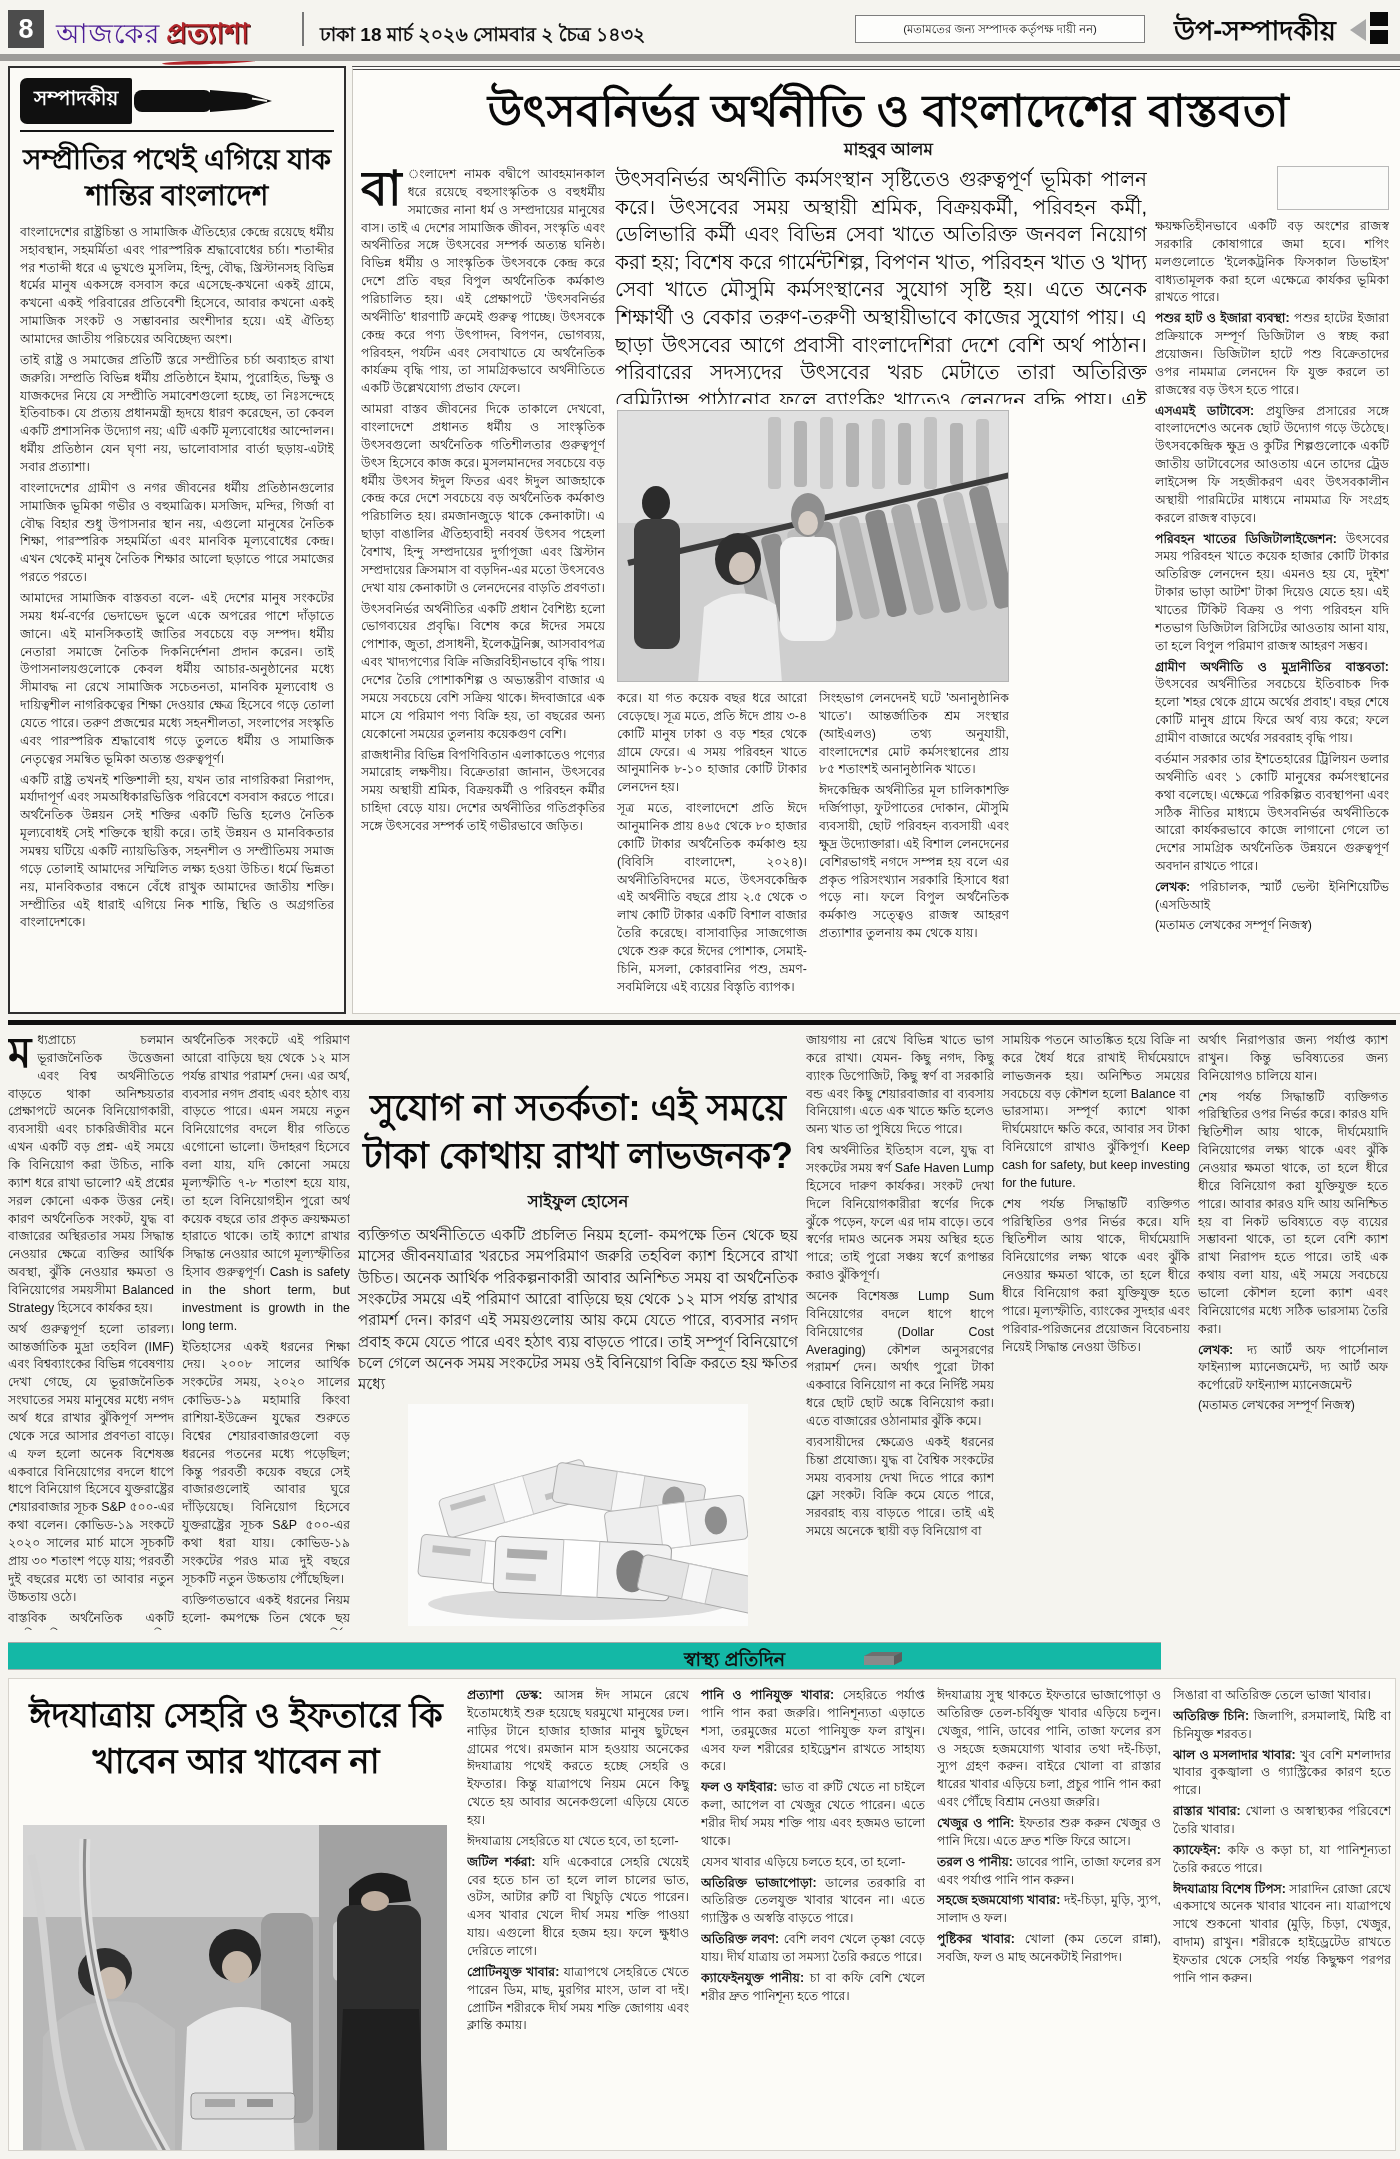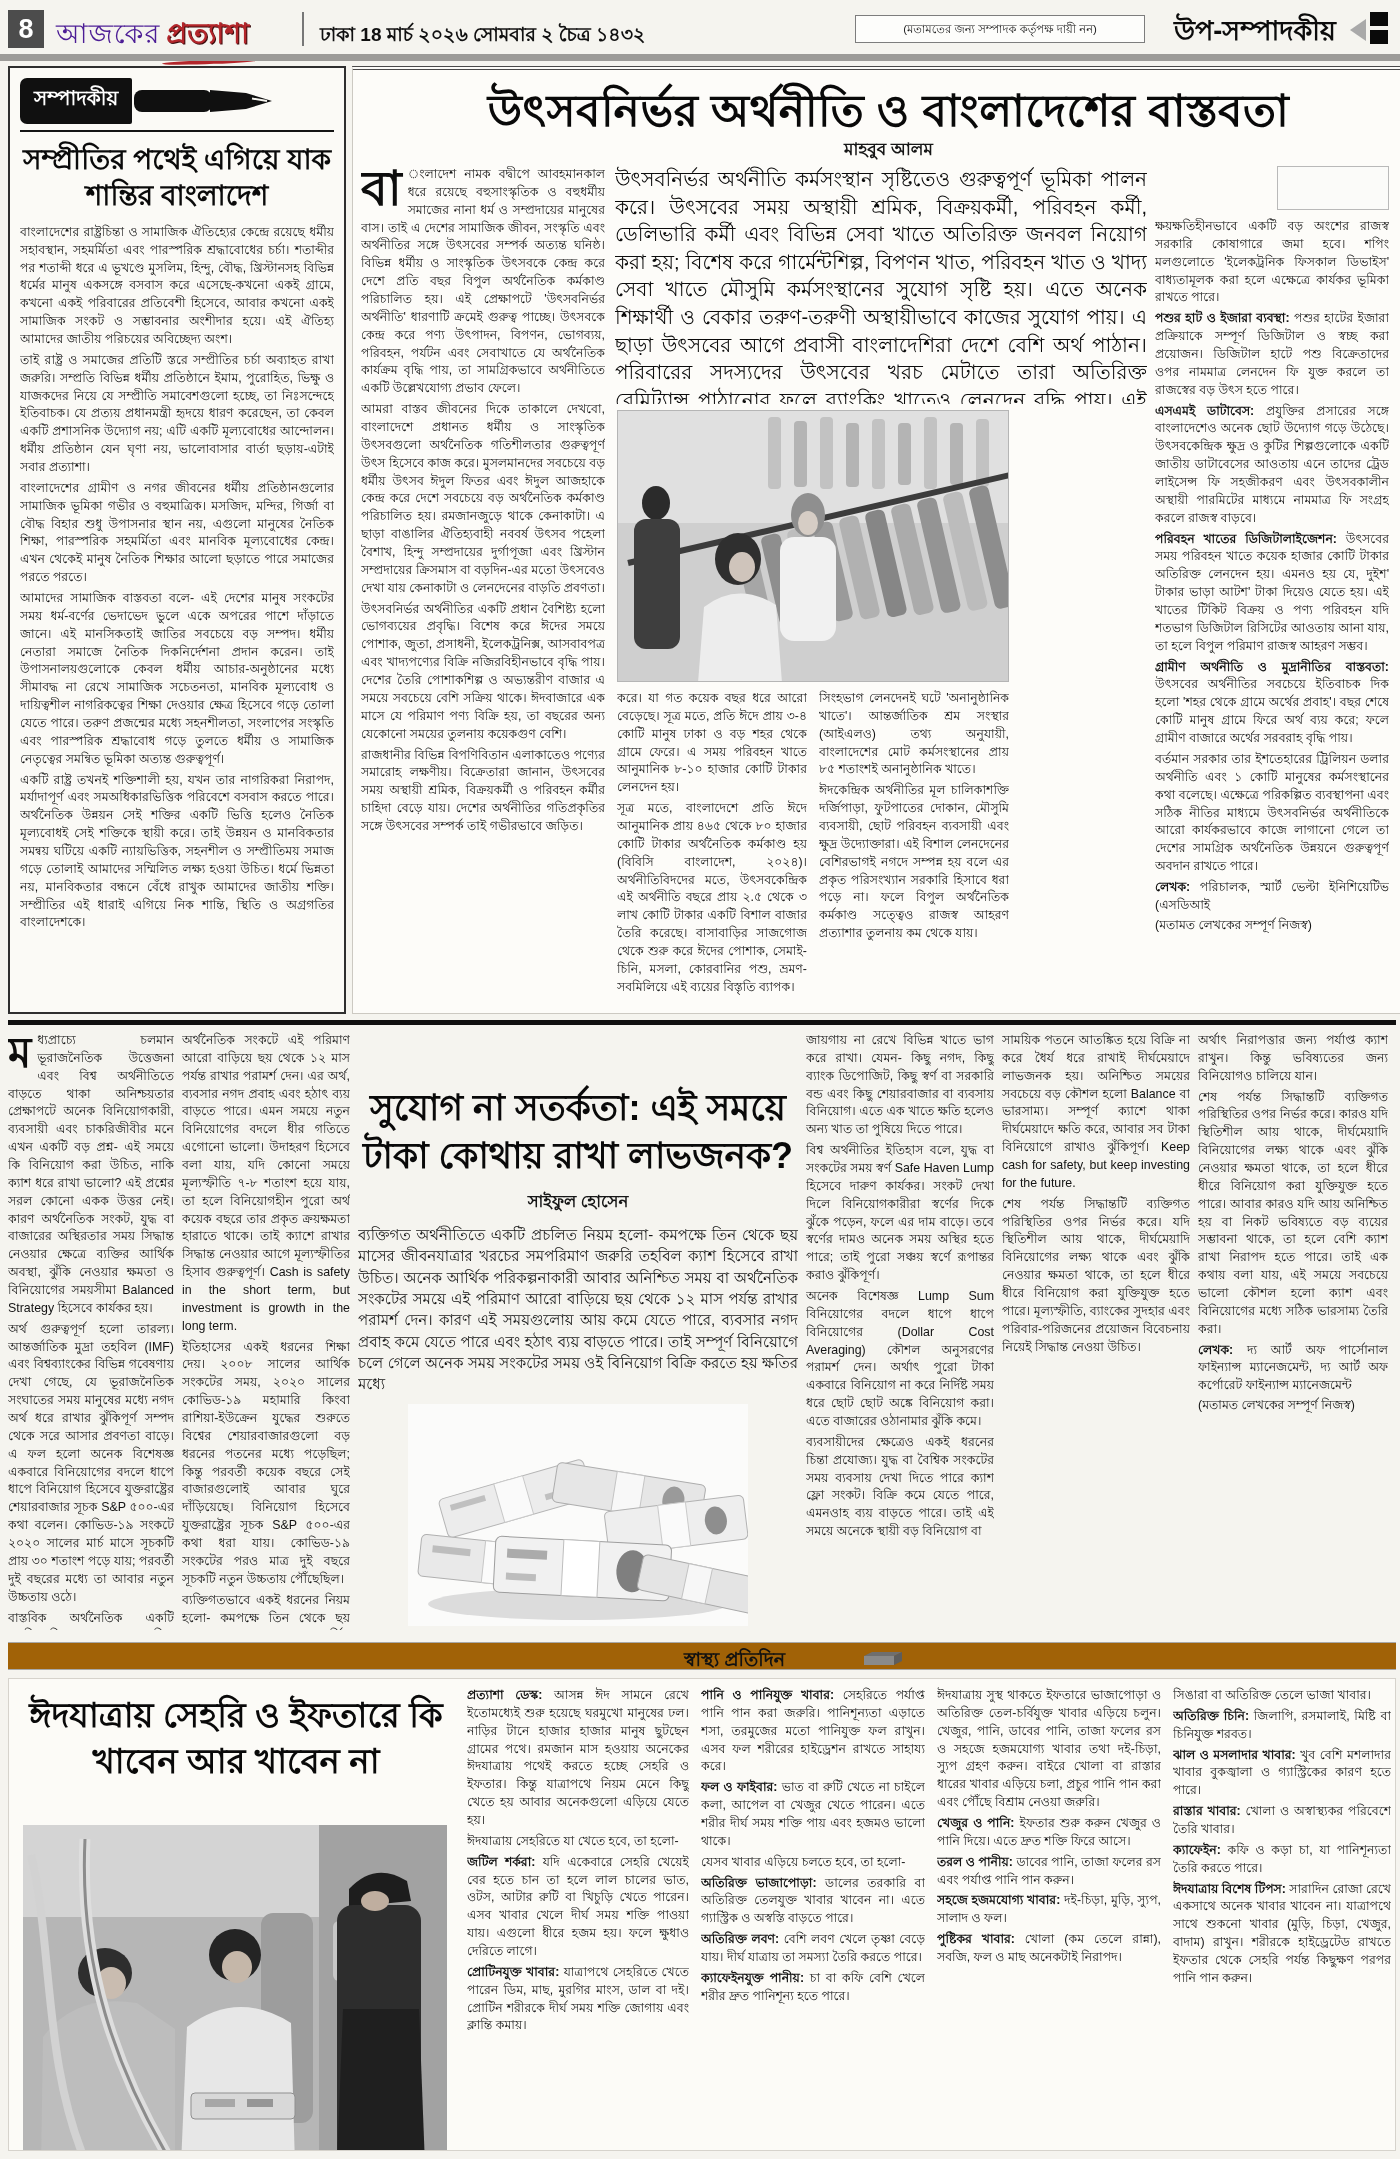--- a/index.html
+++ b/index.html
@@ -70,21 +70,21 @@
   .a2-center { position:absolute; left:358px; top:1032px; width:440px; height:598px; overflow:hidden; }
   .a2-headline { margin-top:52px; text-align:center; font-size:36px; font-weight:800; line-height:1.32; color:#090909; }
   .a2-byline { text-align:center; font-size:16.5px; font-weight:bold; margin-top:10px; }
   .a2-lead { margin-top:8px; font-size:15px; line-height:1.42; text-align:justify; }
   .a2-photo { width:340px; height:222px; margin:10px auto 0; background:#fff; overflow:hidden; }
   .a2-colD { position:absolute; left:806px;  top:1032px; width:188px; height:598px; }
   .a2-colE { position:absolute; left:1002px; top:1032px; width:188px; height:598px; }
   .a2-colF { position:absolute; left:1198px; top:1032px; width:190px; height:598px; }
 
   
-  .health-bar { position:absolute; left:8px; top:1642px; width:1388px; height:28px; background:#a16207;
+  .health-bar { position:absolute; left:8px; top:1642px; width:1153px; height:28px; background:#14b8a6;
               border-top:1px solid #a8a8a8; border-bottom:1px solid #a8a8a8;padding-left:16px; }
   .health-label { position:absolute; left:676px; top:2px; font-size:19px; font-weight:800; color:#111; }
   .health-boxicon { position:absolute; left:852px; top:7px; }
   .h-row { position:absolute; left:8px; top:1678px; width:1388px; height:473px; background:#fcfbf7;
               border:1px solid #d6d3cc; overflow:hidden; }
   .h-headline { position:absolute; left:8px; top:14px; width:438px; text-align:center; font-size:34px;
               font-weight:800; line-height:1.35; color:#090909; }
   .h-photo { position:absolute; left:14px; top:146px; width:424px; height:340px; background:#a8a8a8; overflow:hidden; }
   .h-c1 { position:absolute; left:458px;  top:8px; width:222px; height:458px; }
   .h-c2 { position:absolute; left:692px;  top:8px; width:224px; height:458px; }
@@ -277,21 +277,21 @@
           <rect x="46" width="24" height="36" fill="#f7f7f7" stroke="#c2c2c2"></rect>
         </g>
       </svg>
     </div>
   </div>
 
   <div class="a2-colD bodytext">
       <p>জায়গায় না রেখে বিভিন্ন খাতে ভাগ করে রাখা। যেমন- কিছু নগদ, কিছু ব্যাংক ডিপোজিট, কিছু স্বর্ণ বা সরকারি বন্ড এবং কিছু শেয়ারবাজার বা ব্যবসায় বিনিয়োগ। এতে এক খাতে ক্ষতি হলেও অন্য খাত তা পুষিয়ে দিতে পারে।</p>
       <p>বিশ্ব অর্থনীতির ইতিহাস বলে, যুদ্ধ বা সংকটের সময় স্বর্ণ Safe Haven Lump হিসেবে দারুণ কার্যকর। সংকট দেখা দিলে বিনিয়োগকারীরা স্বর্ণের দিকে ঝুঁকে পড়েন, ফলে এর দাম বাড়ে। তবে স্বর্ণের দামও অনেক সময় অস্থির হতে পারে; তাই পুরো সঞ্চয় স্বর্ণে রূপান্তর করাও ঝুঁকিপূর্ণ।</p>
       <p>অনেক বিশেষজ্ঞ Lump Sum বিনিয়োগের বদলে ধাপে ধাপে বিনিয়োগের (Dollar Cost Averaging) কৌশল অনুসরণের পরামর্শ দেন। অর্থাৎ পুরো টাকা একবারে বিনিয়োগ না করে নির্দিষ্ট সময় ধরে ছোট ছোট অঙ্কে বিনিয়োগ করা। এতে বাজারের ওঠানামার ঝুঁকি কমে।</p>
-      <p>ব্যবসায়ীদের ক্ষেত্রেও একই ধরনের চিন্তা প্রযোজ্য। যুদ্ধ বা বৈশ্বিক সংকটের সময় ব্যবসায় দেখা দিতে পারে ক্যাশ ফ্লো সংকট। বিক্রি কমে যেতে পারে, এমনওাহ ব্যয় বাড়তে পারে। তাই এই সময়ে অনেকে স্থায়ী বড় বিনিয়োগ বা</p>
+      <p>ব্যবসায়ীদের ক্ষেত্রেও একই ধরনের চিন্তা প্রযোজ্য। যুদ্ধ বা বৈশ্বিক সংকটের সময় ব্যবসায় দেখা দিতে পারে ক্যাশ ফ্লো সংকট। বিক্রি কমে যেতে পারে, সরবরাহ ব্যয় বাড়তে পারে। তাই এই সময়ে অনেকে স্থায়ী বড় বিনিয়োগ বা</p>
     </div>
   <div class="a2-colE bodytext">
       <p>সাময়িক পতনে আতঙ্কিত হয়ে বিক্রি না করে ধৈর্য ধরে রাখাই দীর্ঘমেয়াদে লাভজনক হয়। অনিশ্চিত সময়ের সবচেয়ে বড় কৌশল হলো Balance বা ভারসাম্য। সম্পূর্ণ ক্যাশে থাকা দীর্ঘমেয়াদে ক্ষতি করে, আবার সব টাকা বিনিয়োগে রাখাও ঝুঁকিপূর্ণ। Keep cash for safety, but keep investing for the future.</p>
       <p>শেষ পর্যন্ত সিদ্ধান্তটি ব্যক্তিগত পরিস্থিতির ওপর নির্ভর করে। যদি স্থিতিশীল আয় থাকে, দীর্ঘমেয়াদি বিনিয়োগের লক্ষ্য থাকে এবং ঝুঁকি নেওয়ার ক্ষমতা থাকে, তা হলে ধীরে ধীরে বিনিয়োগ করা যুক্তিযুক্ত হতে পারে। মূল্যস্ফীতি, ব্যাংকের সুদহার এবং পরিবার-পরিজনের প্রয়োজন বিবেচনায় নিয়েই সিদ্ধান্ত নেওয়া উচিত।</p>
     </div>
   <div class="a2-colF bodytext">
     <span><p>অর্থাৎ নিরাপত্তার জন্য পর্যাপ্ত ক্যাশ রাখুন। কিন্তু ভবিষ্যতের জন্য বিনিয়োগও চালিয়ে যান।</p><p>শেষ পর্যন্ত সিদ্ধান্তটি ব্যক্তিগত পরিস্থিতির ওপর নির্ভর করে। কারও যদি স্থিতিশীল আয় থাকে, দীর্ঘমেয়াদি বিনিয়োগের লক্ষ্য থাকে এবং ঝুঁকি নেওয়ার ক্ষমতা থাকে, তা হলে ধীরে ধীরে বিনিয়োগ করা যুক্তিযুক্ত হতে পারে। আবার কারও যদি আয় অনিশ্চিত হয় বা নিকট ভবিষ্যতে বড় ব্যয়ের সম্ভাবনা থাকে, তা হলে বেশি ক্যাশ রাখা নিরাপদ হতে পারে। তাই এক কথায় বলা যায়, এই সময়ে সবচেয়ে ভালো কৌশল হলো ক্যাশ এবং বিনিয়োগের মধ্যে সঠিক ভারসাম্য তৈরি করা।</p></span>
     <div class="credit">
       <b>লেখক:</b>
       <span>দ্য আর্ট অফ পার্সোনাল ফাইন্যান্স ম্যানেজমেন্ট, দ্য আর্ট অফ কর্পোরেট ফাইন্যান্স ম্যানেজমেন্ট</span>

